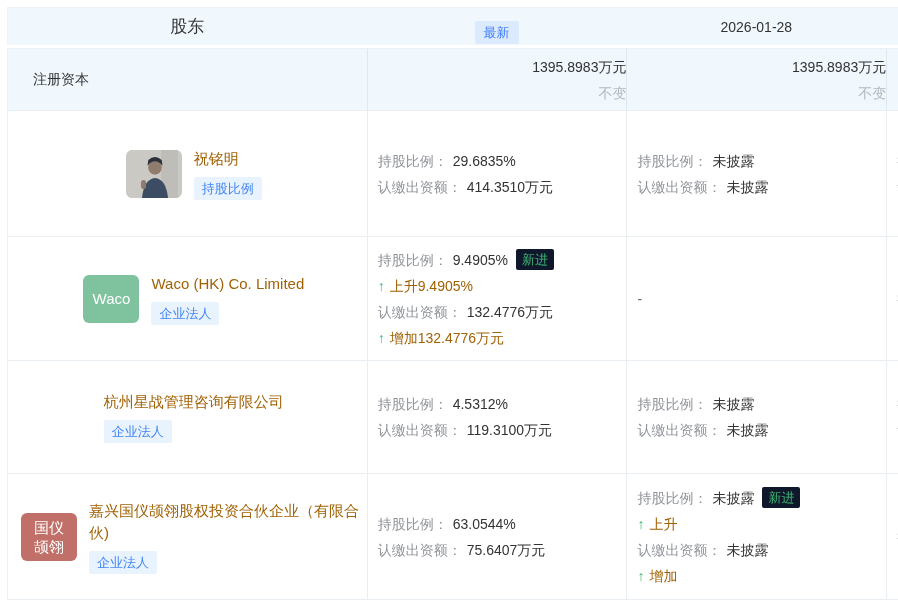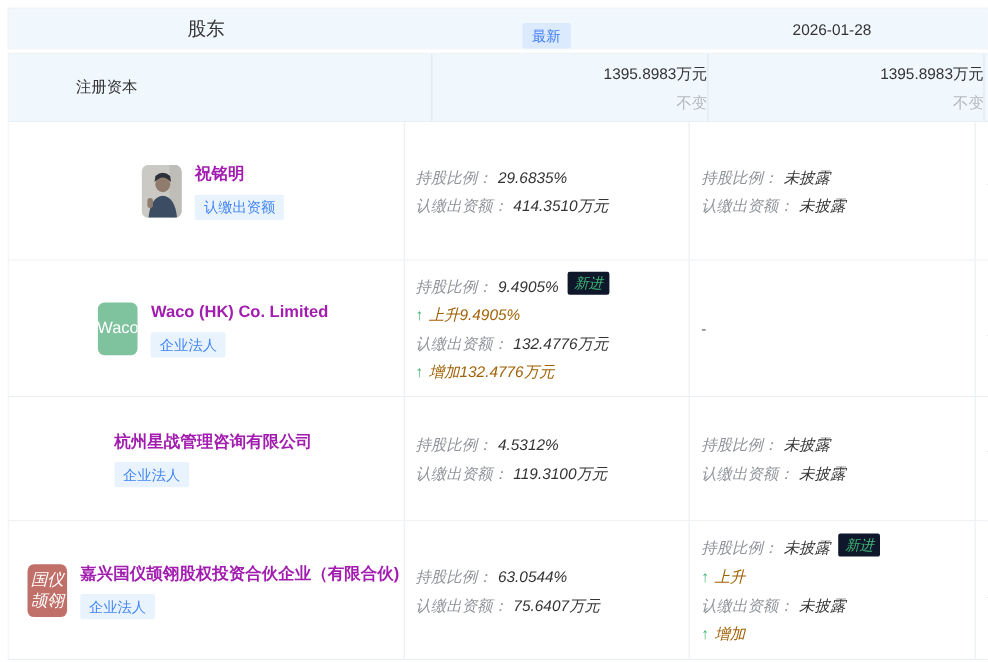--- a/index.html
+++ b/index.html
@@ -29,46 +29,46 @@
   
   .tbody { margin-top:3px; border-top:1px solid #edf1f6; border-left:1px solid #edf1f6; }
   .brow { display:flex; background:#fff; border-bottom:1px solid #e9eef3; }
   .cell { display:flex; flex-direction:column; justify-content:center; }
   .c0 { width:359px; }
   .c1,.c2 { width:260px; border-left:1px solid #e9eef3; padding-left:10px; }
   .c3 { width:253px; border-left:1px solid #e9eef3; padding-left:10px; overflow:hidden; }
 
   .capital-row { background:#f0f7fd; height:62px; }
   .capital-row .c1,.capital-row .c2,.capital-row .c3 { border-left-color:#dfe8f1;text-align:right; }
-  .capital-label { padding-left:25px; font-size:14px; color:#333; justify-content:center;margin-left:36px; }
+  .capital-label { padding-left:25px; font-size:14px; color:#333; justify-content:center; }
   .cap-val { font-size:14px; color:#333; line-height:26px; }
   .cap-chg { font-size:14px; color:#b3b8bd; line-height:26px; }
 
   .r1 { height:126px; } .r2 { height:124px; } .r3 { height:113px; } .r4 { height:126px; }
 
   
   .namecell { flex-direction:row; align-items:center; padding-left:13px; gap:12px; }
   .av {
-    width:36px; height:48px; border-radius:6px; flex:none;
+    width:56px; height:48px; border-radius:6px; flex:none;
     display:flex; flex-direction:column; align-items:center; justify-content:center;
     color:#fff; font-size:15px; line-height:19px; overflow:hidden; cursor:pointer;
   }
   .av-green { background:#7ec29e; }
   .av-blue  { background:#7fa8d9; }
-  .av-rose  { background:#c17069;font-style:italic; }
+  .av-rose  { background:#c17069; }
   .av-photo { background:#cbc9c4; }
   .nameblock { display:flex; flex-direction:column; align-items:flex-start; max-width:292px; }
-  .name { color:#a21caf; font-size:15px; line-height:22px; margin-bottom:7px; cursor:pointer;font-weight:bold; }
+  .name { color:#a16207; font-size:15px; line-height:22px; margin-bottom:7px; cursor:pointer; }
   .tag {
     background:#e9f3fd; color:#4285f4; font-size:13px;
     padding:3px 8px; border-radius:2px; line-height:17px;
   }
 
   
-  .line { display:flex; align-items:flex-start; line-height:26px; font-size:14px; white-space:nowrap;font-style:italic; }
+  .line { display:flex; align-items:center; line-height:26px; font-size:14px; white-space:nowrap; }
   .lbl { color:#8f9399; }
   .val { color:#333; margin-left:5px; }
   .nbadge {
     background:#0f172a; color:#3eb575; font-size:13px;
     padding:2px 6px; border-radius:2px; margin-left:8px; line-height:17px;
   }
   .arrow { color:#3eb575; font-weight:bold; margin-right:5px; }
   .chg { color:#a16207; }
   .dash { color:#666; font-size:14px; line-height:26px; }
 </style>
@@ -111,21 +111,21 @@
             <rect width="48" height="48" fill="#cbc9c4"></rect>
             <rect x="31" width="17" height="48" fill="#bfbdb8"></rect>
             <path d="M12 48 q2 -19 13 -20 q11 1 13 20 z" fill="#3c4d63"></path>
             <ellipse cx="25" cy="17.5" rx="6.8" ry="7.2" fill="#8f7c6c"></ellipse>
             <path d="M17.5 15.5 q7.5 -8.5 15 0 l-0.8 -5.5 q-6.7 -6 -13.4 0 z" fill="#2c313a"></path>
             <rect x="11" y="30" width="5" height="9" rx="2.5" fill="#8f7c6c"></rect>
           </svg>
         </div>
         <div class="nameblock">
           <span class="name">祝铭明</span>
-          <span class="tag">认缴出资额</span>
+          <span class="tag">持股比例</span>
         </div>
       </div>
       <div class="cell c1">
         <div class="line">
             <span class="lbl">持股比例：</span>
             <span class="val">29.6835%</span>
           </div>
         <div class="line">
             <span class="lbl">认缴出资额：</span>
             <span class="val">414.3510万元</span>

